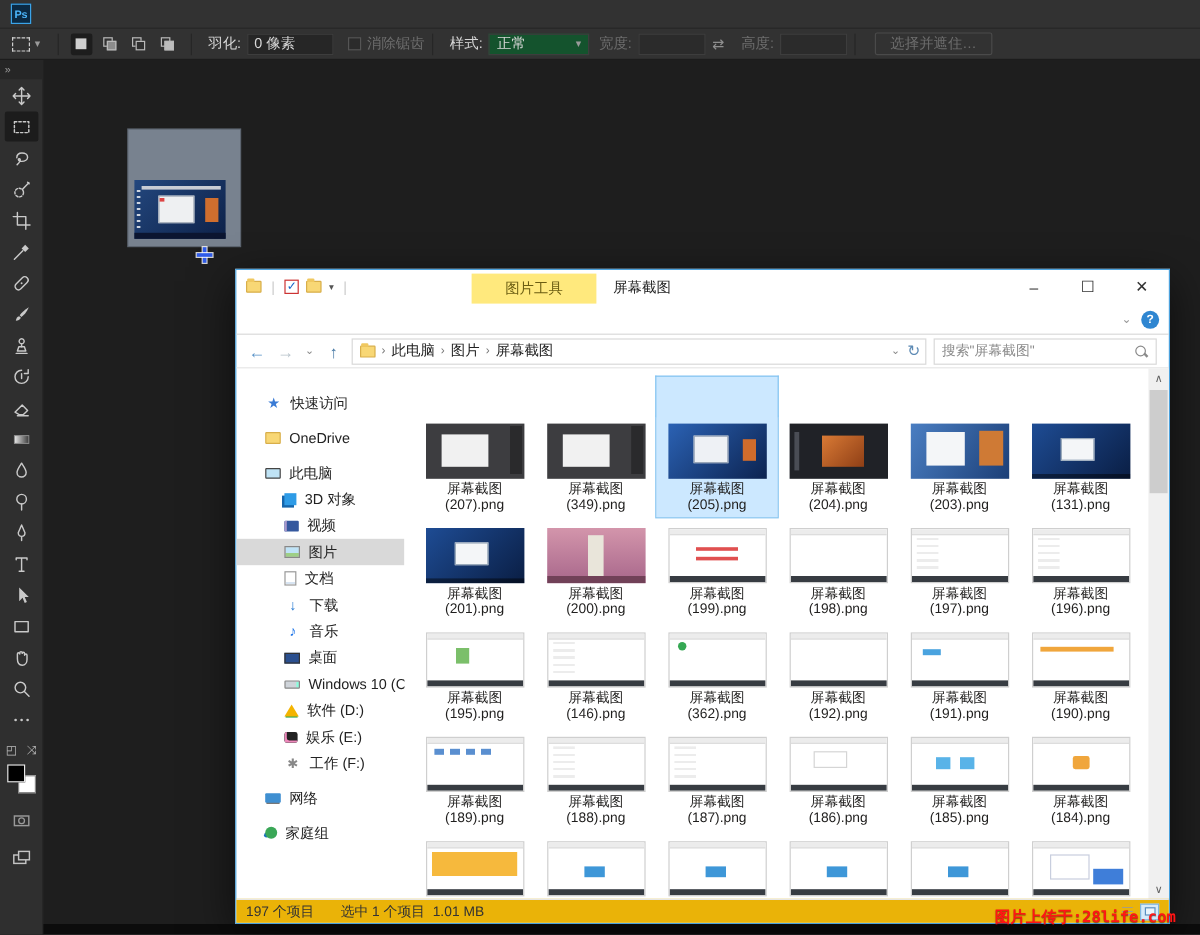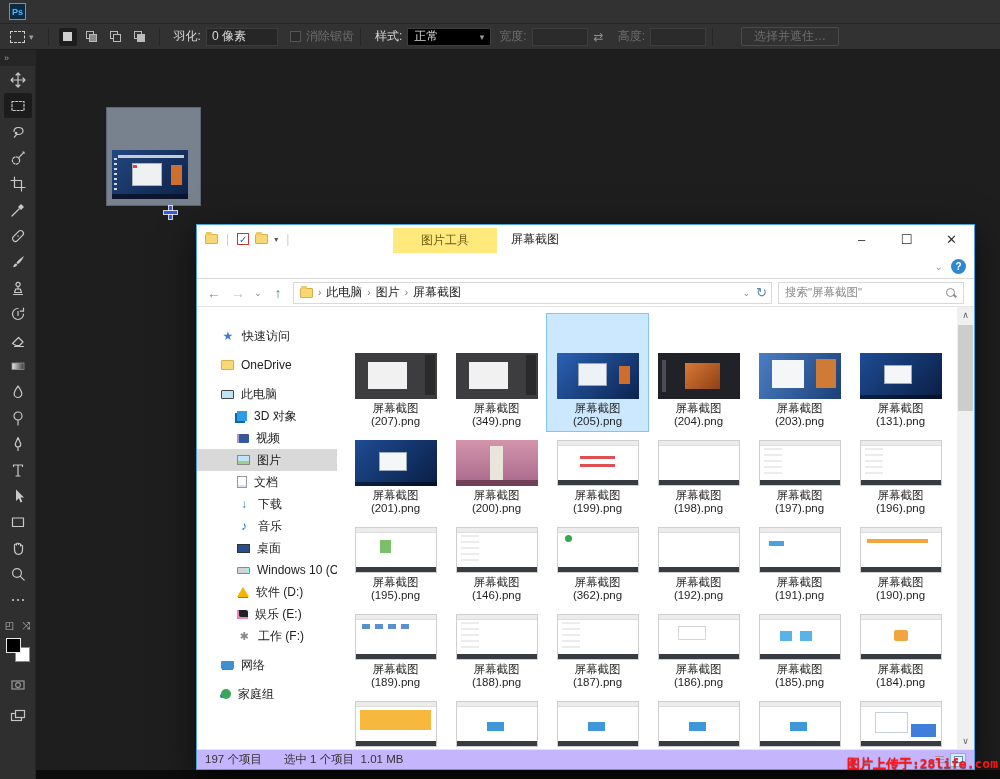--- a/index.html
+++ b/index.html
@@ -21,23 +21,23 @@
   .sq { width:9px; height:9px; background:#cfcfcf; }
   .sq2 { width:11px; height:11px; position:relative; }
   .sq2 i { position:absolute; border:1px solid #b9b9b9; width:8px; height:8px; display:block; }
   .sq2 i:first-child { left:0; top:0; }
   .sq2 i:last-child { right:0; bottom:0; background:#8b8b8b; }
   .opt-label { margin:0 5px 0 8px; }
   .opt-label.dim, .dim { color:#6d6d6d; }
   .opt-input { background:#262626; border:1px solid #3d3d3d; color:#d8d8d8; height:18px; font-size:12px; padding:0 5px; display:flex; align-items:center; }
   .opt-input.dim { color:#5c5c5c; background:#2b2b2b; }
   .chk { width:11px; height:11px; border:1px solid #555; background:#2b2b2b; margin:0 5px 0 12px; }
-  .dd { background:#000000; border:1px solid #3d3d3d; height:18px; min-width:84px; display:flex; align-items:center; justify-content:space-between; padding:0 6px; }
+  .dd { background:#14532d; border:1px solid #3d3d3d; height:18px; min-width:84px; display:flex; align-items:center; justify-content:space-between; padding:0 6px; }
   .swap-icon { color:#8f8f8f; margin:0 6px; font-size:12px; }
-  .btn-dim { border:1px solid #4a4a4a; border-radius:2px; height:19px; padding:0 12px; color:#6d6d6d; display:flex; align-items:center; margin-left:22px; }
+  .btn-dim { border:1px solid #4a4a4a; border-radius:2px; height:19px; padding:0 12px; color:#6d6d6d; display:flex; align-items:center; margin-left:10px; }
 
   .ps-toolbar { position:absolute; left:0; top:50px; bottom:0; width:36px; background:#2f2f2f; border-right:1px solid #262626; display:flex; flex-direction:column; align-items:center; z-index:1; }
   .tb-head { width:100%; height:16px; background:#262626; color:#9a9a9a; font-size:9px; padding-left:4px; line-height:16px; }
   .tool { width:28px; height:25px; display:flex; align-items:center; justify-content:center; border-radius:2px; margin-top:1px; }
   .tool.selected { background:#1c1c1c; }
   .tool svg { display:block; }
   .fgbg { position:relative; width:24px; height:24px; margin-top:6px; }
   .fg { position:absolute; left:0; top:0; width:15px; height:15px; background:#000; border:1px solid #e8e8e8; z-index:2; }
   .bg { position:absolute; right:0; bottom:0; width:15px; height:15px; background:#fff; border:1px solid #8a8a8a; }
   .tiny-swatch-row { display:flex; gap:8px; margin-top:8px; color:#bdbdbd; font-size:10px; }
@@ -160,28 +160,28 @@
   .v-webyellow .b { box-shadow:0 -8px 0 -3px #fff; }
   .v-webbtn .a { left:38%; top:46%; width:17px; height:9px; background:#3e97d8; }
   .v-webdiagram .a { left:18%; top:22%; width:42%; height:48%; border:1px solid #c8cede; box-shadow:32px 8px 0 -4px #3f7ed9; }
 
   .ex-scroll { position:absolute; right:0; top:0; width:17px; bottom:0; background:#f0f0f0; }
   .scroll-arrow { position:absolute; left:0; width:17px; height:16px; color:#606060; font-size:9px; text-align:center; line-height:16px; }
   .scroll-arrow.up { top:0; }
   .scroll-arrow.down { bottom:0; }
   .scroll-thumb { position:absolute; left:1px; top:18px; width:15px; height:86px; background:#cdcdcd; }
 
-  .ex-status { position:absolute; left:0; right:0; bottom:0; height:20px; border-top:1px solid #e6e6e6; display:flex; align-items:center; padding:0 8px; gap:22px; font-size:11.5px; color:#333; background:#c4b5fd; }
+  .ex-status { position:absolute; left:0; right:0; bottom:0; height:20px; border-top:1px solid #e6e6e6; display:flex; align-items:center; padding:0 8px; gap:22px; font-size:11.5px; color:#333; background:#eab308; }
   .status-right { margin-left:auto; display:flex; gap:3px; align-items:center; }
   .view-ic { width:16px; height:14px; border:1px solid transparent; display:flex; align-items:center; justify-content:center; }
   .view-ic.details i { width:9px; height:7px; background:repeating-linear-gradient(#9a9a9a 0 1px, transparent 1px 3px); display:block; }
   .view-ic.thumbs { border-color:#7fb6e0; background:#d6eafa; }
   .view-ic.thumbs i { width:9px; height:7px; border:1px solid #5a8fc0; background:#eaf4fc; display:block; }
 
-  .watermark { position:absolute; right:2px; bottom:6px; z-index:20; color:#ff1515; font-size:13px; font-weight:bold; text-shadow:0 1px 1px rgba(60,0,0,.6); font-family:"DejaVu Sans Mono","Liberation Mono",monospace; }
+  .watermark { position:absolute; right:20px; bottom:6px; z-index:20; color:#ff1515; font-size:13px; font-weight:bold; text-shadow:0 1px 1px rgba(60,0,0,.6); font-family:"DejaVu Sans Mono","Liberation Mono",monospace; }
 </style>
 </head>
 <body>
 
 <div class="ps-menubar">
   <div class="ps-logo">Ps</div>
 </div>
 
 <div class="ps-options">
   <div class="tool-preset">

